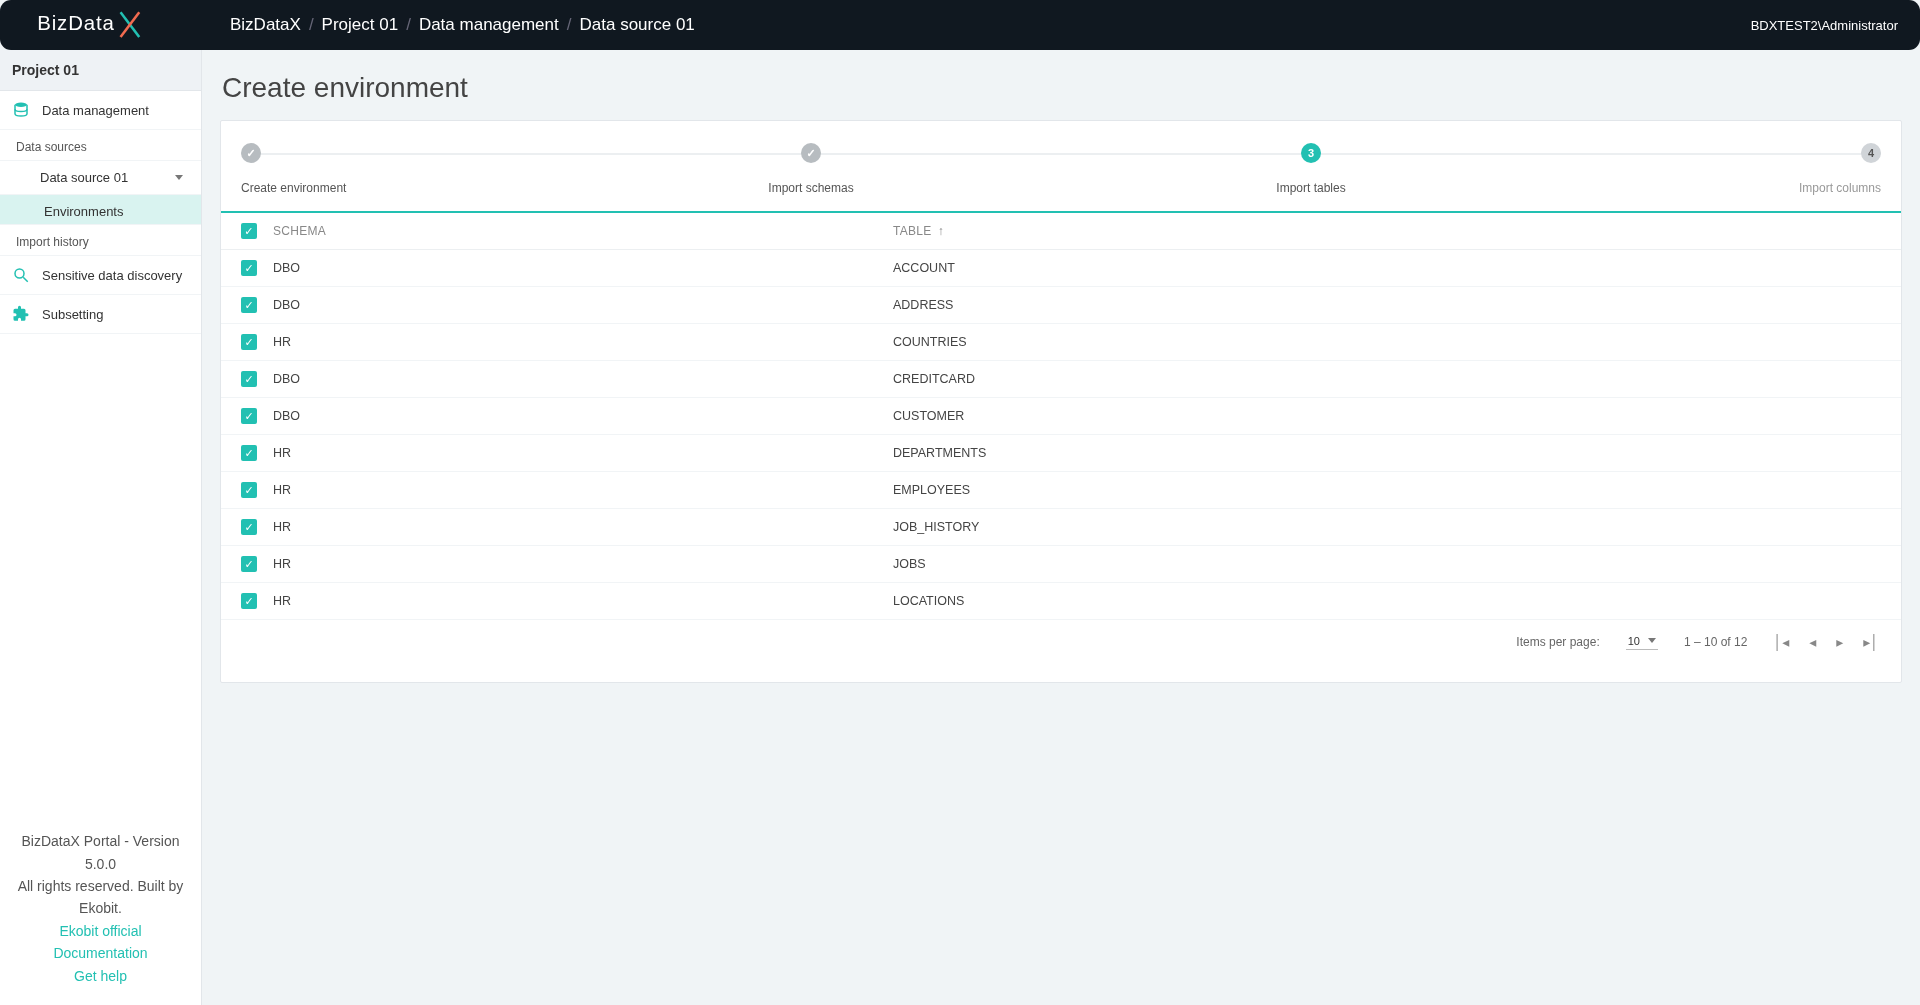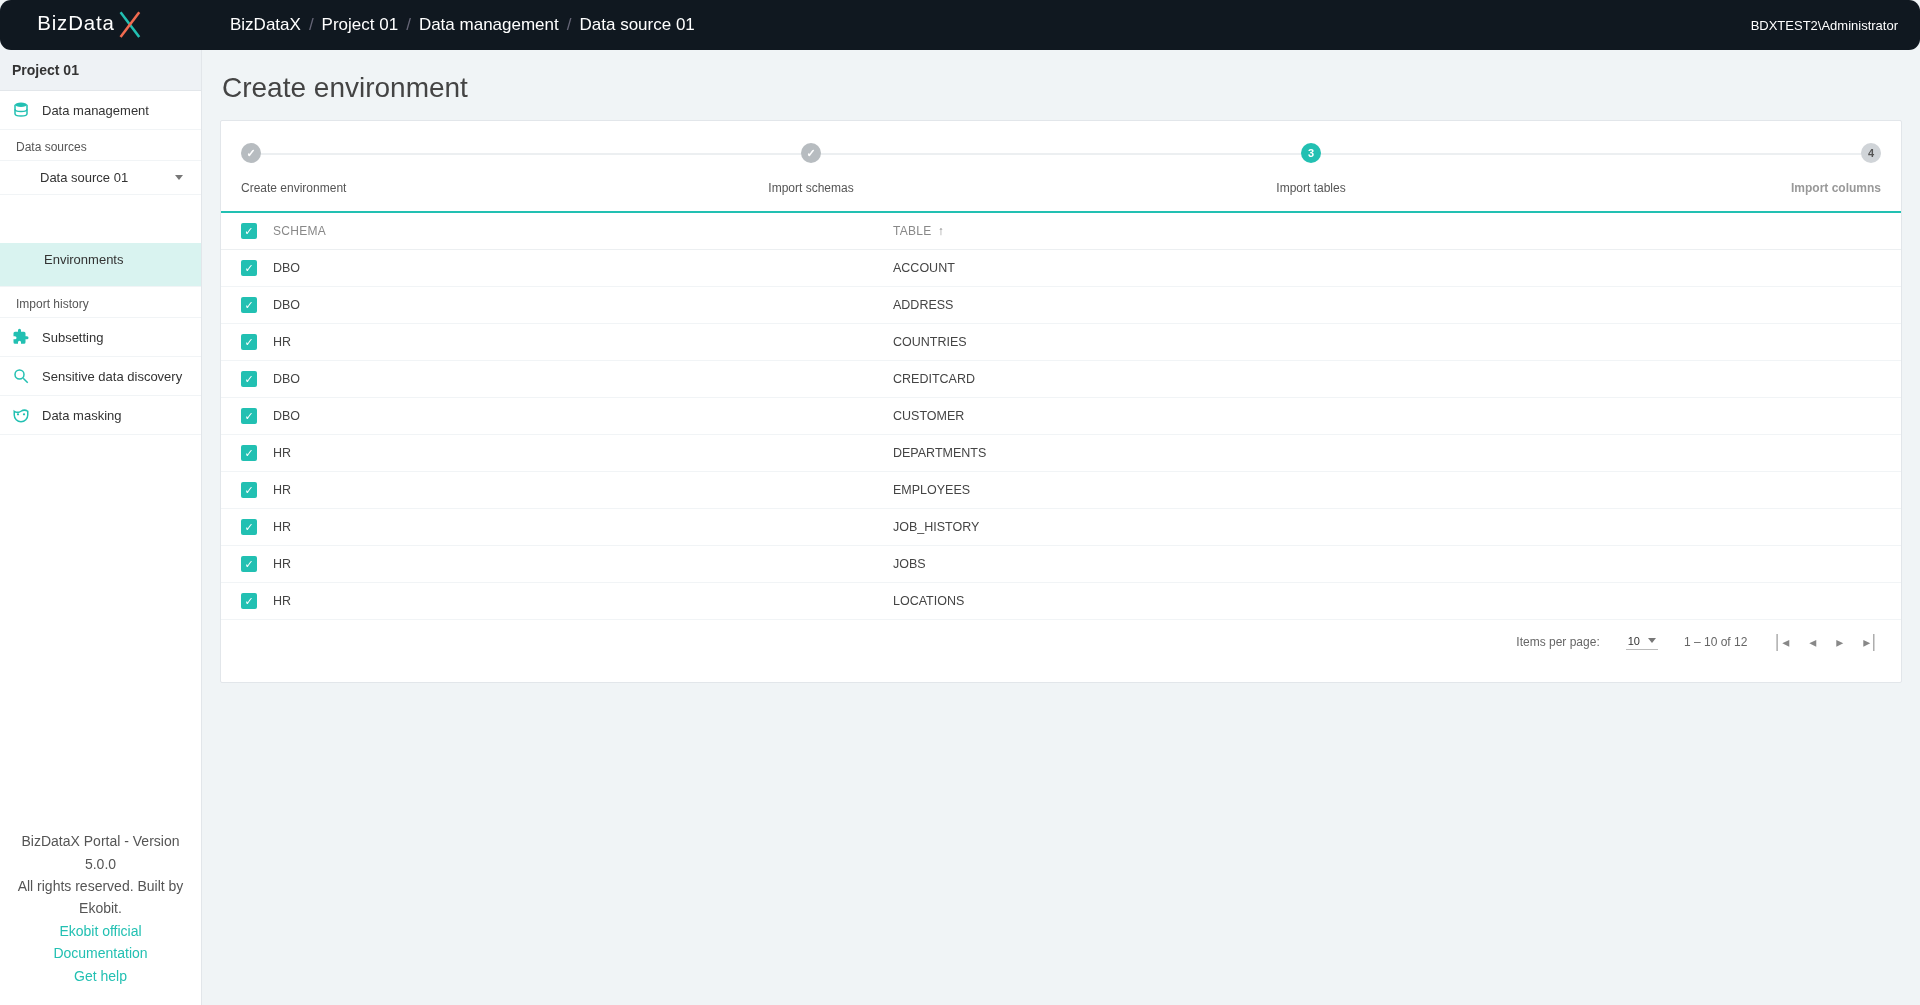--- a/index.html
+++ b/index.html
@@ -13,21 +13,21 @@
   .breadcrumb span.sep { color:#667; }
   .breadcrumb a { color:#fff; text-decoration:none; }
   .user-label { padding-right:22px; font-size:13px; }
 
   
   .sidebar { position:absolute; top:50px; left:0; width:202px; bottom:0; background:#fff; border-right:1px solid #e2e6ea; display:flex; flex-direction:column; }
   .project-title { background:#eef2f5; padding:12px 12px; font-size:14px; font-weight:600; border-bottom:1px solid #e2e6ea; }
   .side-item { display:flex; align-items:center; gap:12px; padding:10px 12px; font-size:13px; cursor:pointer; border-bottom:1px solid #f1f4f6; }
   .side-section { padding:10px 12px 6px 16px; font-size:12px; color:#555; border-bottom:1px solid #f1f4f6;}
   .side-sub { display:flex; align-items:center; justify-content:space-between; padding:9px 18px 9px 40px; font-size:13px; border-bottom:1px solid #f1f4f6; cursor:pointer; }
-  .side-sub2 { padding:9px 16px 19px 44px; font-size:13px; background:#d9f3f0; cursor:pointer; color:#333; border-bottom:1px solid #f1f4f6;margin-top:48px;}
+  .side-sub2 { padding:9px 16px 5px 44px; font-size:13px; background:#d9f3f0; cursor:pointer; color:#333; border-bottom:1px solid #f1f4f6;}
   .caret { width:0;height:0;border-left:4px solid transparent;border-right:4px solid transparent;border-top:5px solid #777; }
   .icon { width:18px; height:18px; display:inline-block; }
   .icon svg{width:18px;height:18px;}
   .sidebar-footer { margin-top:auto; padding:12px 8px 18px; text-align:center; font-size:14px; color:#555; line-height:1.6;}
   .sidebar-footer a { color:#22c0b2; text-decoration:none; display:block;}
 
   
   .main { position:absolute; top:50px; left:202px; right:0; bottom:0; padding:16px 18px 18px 18px; overflow:auto;}
   .page-title { font-size:28px; font-weight:300; color:#444; margin:6px 0 16px 2px; }
   .card { background:#fff; border:1px solid #e2e6ea; border-radius:2px; }
@@ -38,21 +38,21 @@
   .step-line { position:absolute; top:22px; left:0; right:0; height:2px; background:#eceff1; }
   .steps-row{ display:flex; justify-content:space-between; position:relative;}
   .step { display:flex; flex-direction:column; align-items:center; width:140px; }
   .step.first{align-items:flex-start;}
   .step.last{align-items:flex-end;}
   .step-circle { width:20px;height:20px;border-radius:50%;display:flex;align-items:center;justify-content:center;font-size:11px;font-weight:600;z-index:1;margin-top:12px;}
   .step-circle.done { background:#b7bcc0;color:#fff;}
   .step-circle.active { background:#22c0b2;color:#fff;}
   .step-circle.todo { background:#d0d4d8;color:#555;}
   .step-label{ font-size:12px; color:#555; margin-top:18px;}
-  .step.last .step-label{color:#999;font-weight:bold;}
+  .step.last .step-label{color:#999;}
   .step-underline{ height:2px; background:#22c0b2; margin:0 -20px 0 -20px; }
 
   
   .tbl-head{ display:flex; align-items:center; padding:10px 20px; border-bottom:1px solid #eceff1; color:#888; font-size:12px; letter-spacing:.3px;}
   .tbl-head .col-schema{ margin-left:16px; flex:0 0 620px;}
   .tbl-head .col-table{ display:flex; align-items:center; gap:6px;}
   .tbl-row{ display:flex; align-items:center; padding:10px 20px; border-bottom:1px solid #f1f4f6; font-size:12.5px; color:#444;}
   .tbl-row .col-schema{ margin-left:16px; flex:0 0 620px;}
   .chk{ width:16px;height:16px;border-radius:2px;background:#22c0b2;display:inline-flex;align-items:center;justify-content:center;color:#fff;font-size:11px;cursor:pointer;}
 
@@ -115,46 +115,36 @@
     <span class="caret"></span>
   </div>
 
   <div class="side-sub2">Environments</div>
 
   <div class="side-section" style="">Import history</div>
 
   <div class="side-item">
     <span class="icon">
       <svg viewBox="0 0 24 24">
-          <path fill="#22c0b2" d="M20 11h-2V7a2 2 0 0 0-2-2h-4V3a2 2 0 1 0-4 0v2H4a2 2 0 0 0-2 2v4h2a2 2 0 1 1 0 4H2v4a2 2 0 0 0 2 2h4v-2a2 2 0 1 1 4 0v2h4a2 2 0 0 0 2-2v-4h2a2 2 0 1 0 0-4z"></path>
-        </svg>
-    </span>
-    <span>Subsetting</span>
-  </div>
-
-  <div class="side-item">
-    <span class="icon">
-      <svg viewBox="0 0 24 24">
           <circle cx="10" cy="10" r="6" fill="none" stroke="#22c0b2" stroke-width="2"></circle>
           <line x1="15" y1="15" x2="21" y2="21" stroke="#22c0b2" stroke-width="2"></line>
         </svg>
     </span>
     <span>Sensitive data discovery</span>
   </div>
 
   <div class="side-item">
     <span class="icon">
       <svg viewBox="0 0 24 24">
-          <path fill="none" stroke="#22c0b2" stroke-width="2" d="M3 7c3 2 6 2 9 0s6-2 9 0v5c0 5-4 9-9 9s-9-4-9-9V7z"></path>
-          <circle cx="8" cy="11" r="1.5" fill="#22c0b2"></circle>
-          <circle cx="16" cy="11" r="1.5" fill="#22c0b2"></circle>
+          <path fill="#22c0b2" d="M20 11h-2V7a2 2 0 0 0-2-2h-4V3a2 2 0 1 0-4 0v2H4a2 2 0 0 0-2 2v4h2a2 2 0 1 1 0 4H2v4a2 2 0 0 0 2 2h4v-2a2 2 0 1 1 4 0v2h4a2 2 0 0 0 2-2v-4h2a2 2 0 1 0 0-4z"></path>
         </svg>
     </span>
-    <span>Data masking</span>
-  </div>
+    <span>Subsetting</span>
+  </div>
+
 
   <div class="sidebar-footer">
     <div>BizDataX Portal - Version 5.0.0</div>
     <div>All rights reserved. Built by Ekobit.</div>
     <a>Ekobit official</a>
     <a>Documentation</a>
     <a>Get help</a>
   </div>
 </div>
 

